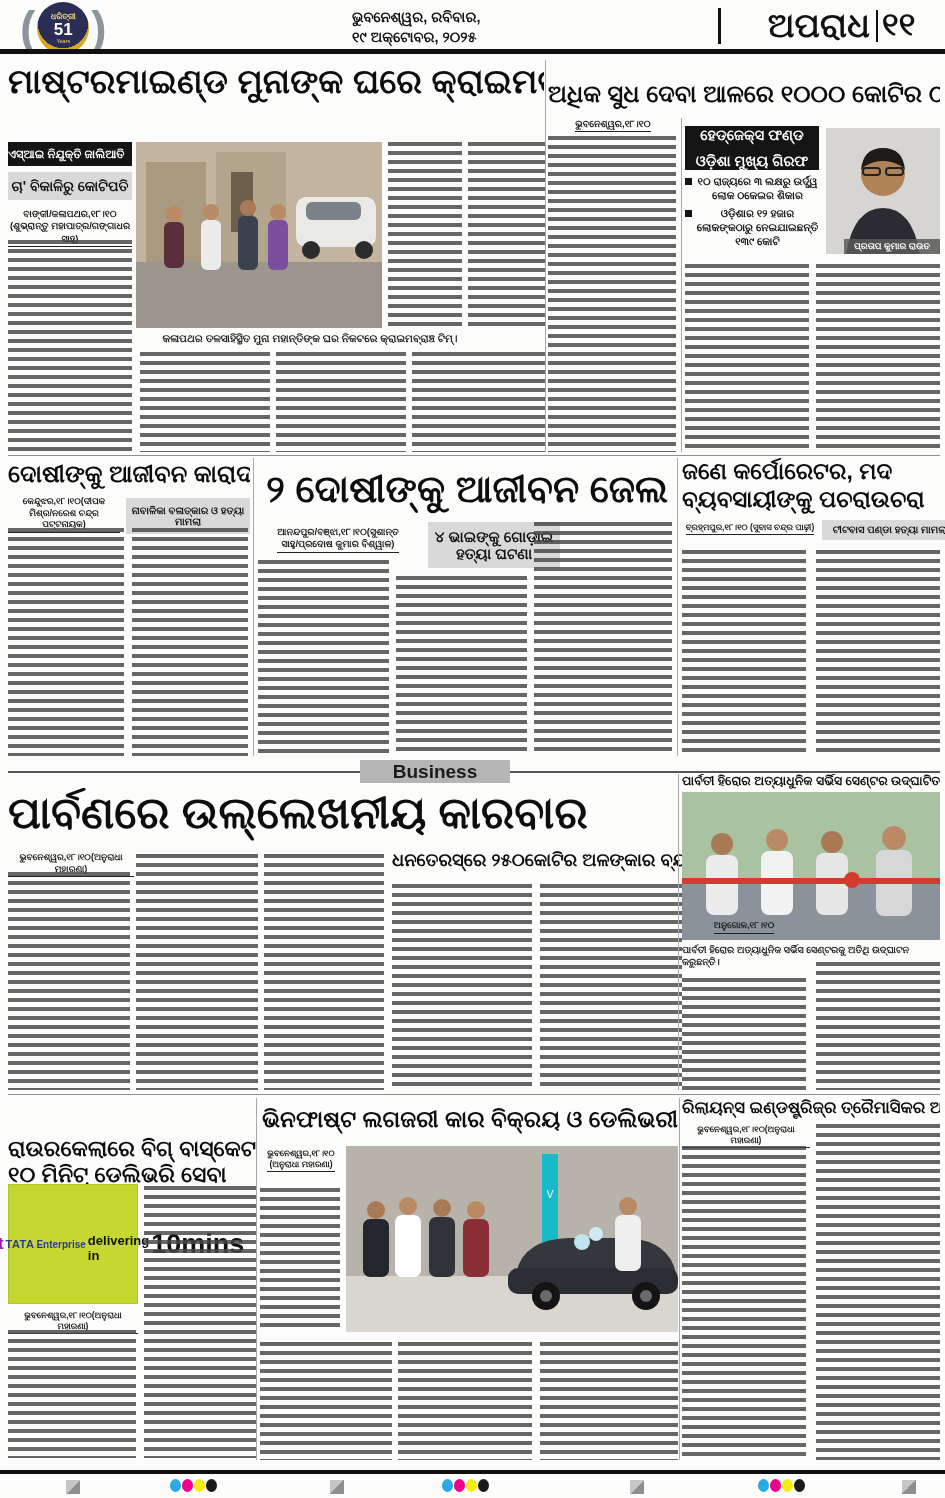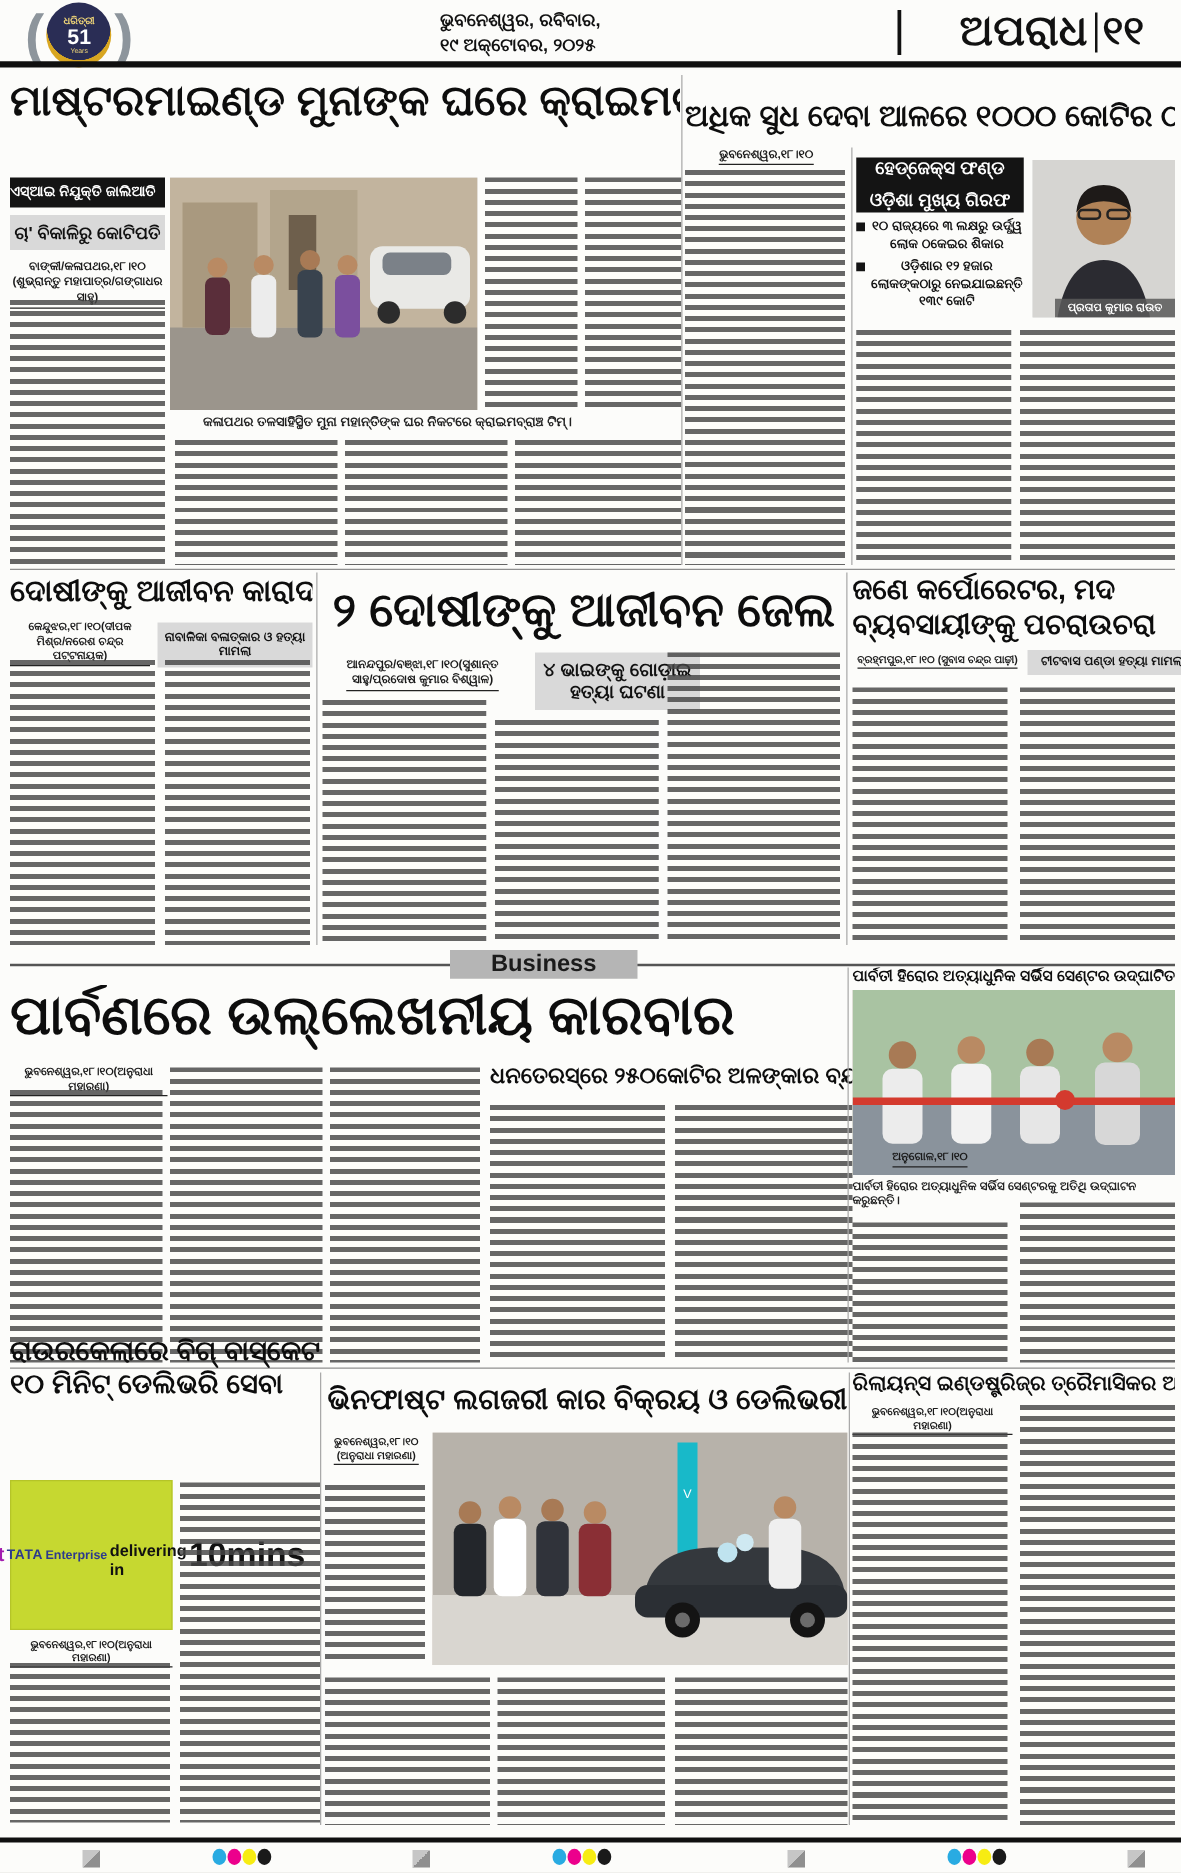--- a/index.html
+++ b/index.html
@@ -227,21 +227,21 @@
   <div class="caption" style="left:682px;top:944px;width:258px;font-size:9.5px;text-align:left;">ପାର୍ବତୀ ହିରୋର ଅତ୍ୟାଧୁନିକ ସର୍ଭିସ ସେଣ୍ଟରକୁ ଅତିଥି ଉଦ୍‌ଘାଟନ କରୁଛନ୍ତି।</div>
   <div class="dl" style="left:682px;top:920px;width:124px;font-size:9px;">
     <span class="u">ଅନୁଗୋଳ,୧୮।୧୦</span>
   </div>
   <div class="tc" style="left:682px;top:978px;width:124px;height:112px;"></div>
   <div class="tc" style="left:816px;top:962px;width:124px;height:128px;"></div>
 
   <div class="vr" style="left:678px;top:774px;height:316px;"></div>
   <div class="hr" style="left:8px;top:1094px;width:932px;"></div>
 
-  <div class="hl2" style="left:8px;top:1068px;width:248px;height:66px;font-size:22px;white-space:nowrap;">
+  <div class="hl2" style="left:8px;top:1136px;width:248px;height:66px;font-size:22px;white-space:nowrap;">
     <div>ରାଉରକେଲାରେ ବିଗ୍ ବାସ୍କେଟ</div>
     <div>୧୦ ମିନିଟ୍ ଡେଲିଭରି ସେବା</div>
   </div>
   <div class="bb-card" style="left:8px;top:1184px;width:130px;height:120px;">
     <div class="bb-row">
       <span class="bb-sq">bb</span>
       <span style="color:#e0261b;font-weight:800;font-size:16px;">big</span>
       <span style="color:#a21caf;font-weight:800;font-size:16px;text-align:right;">basket</span>
     </div>
     <div class="bb-row">

